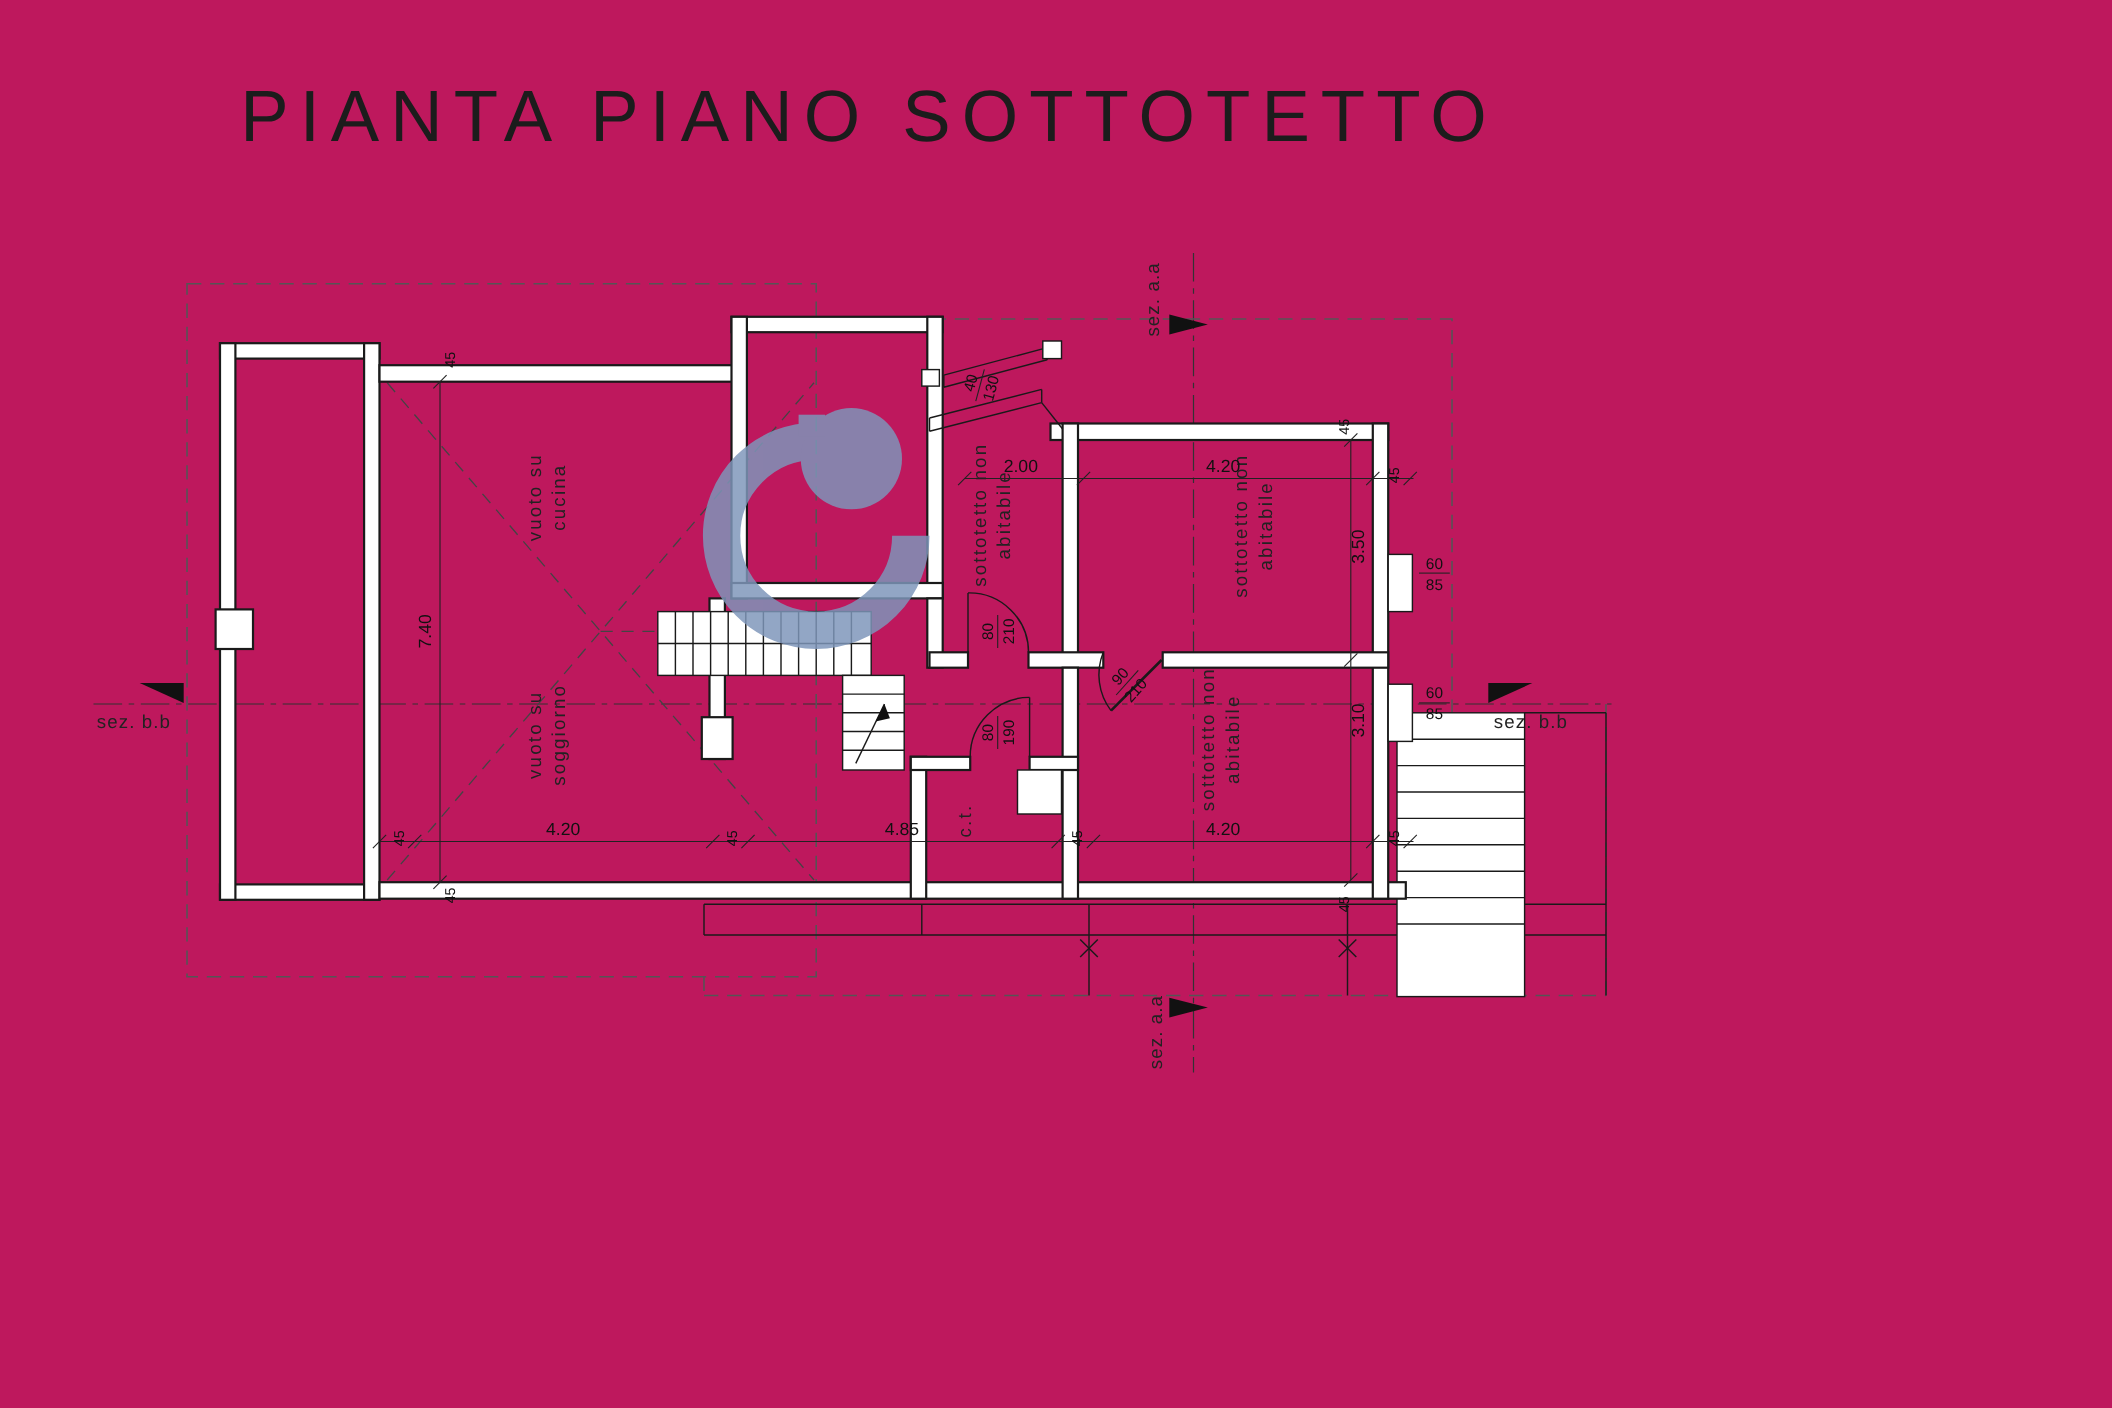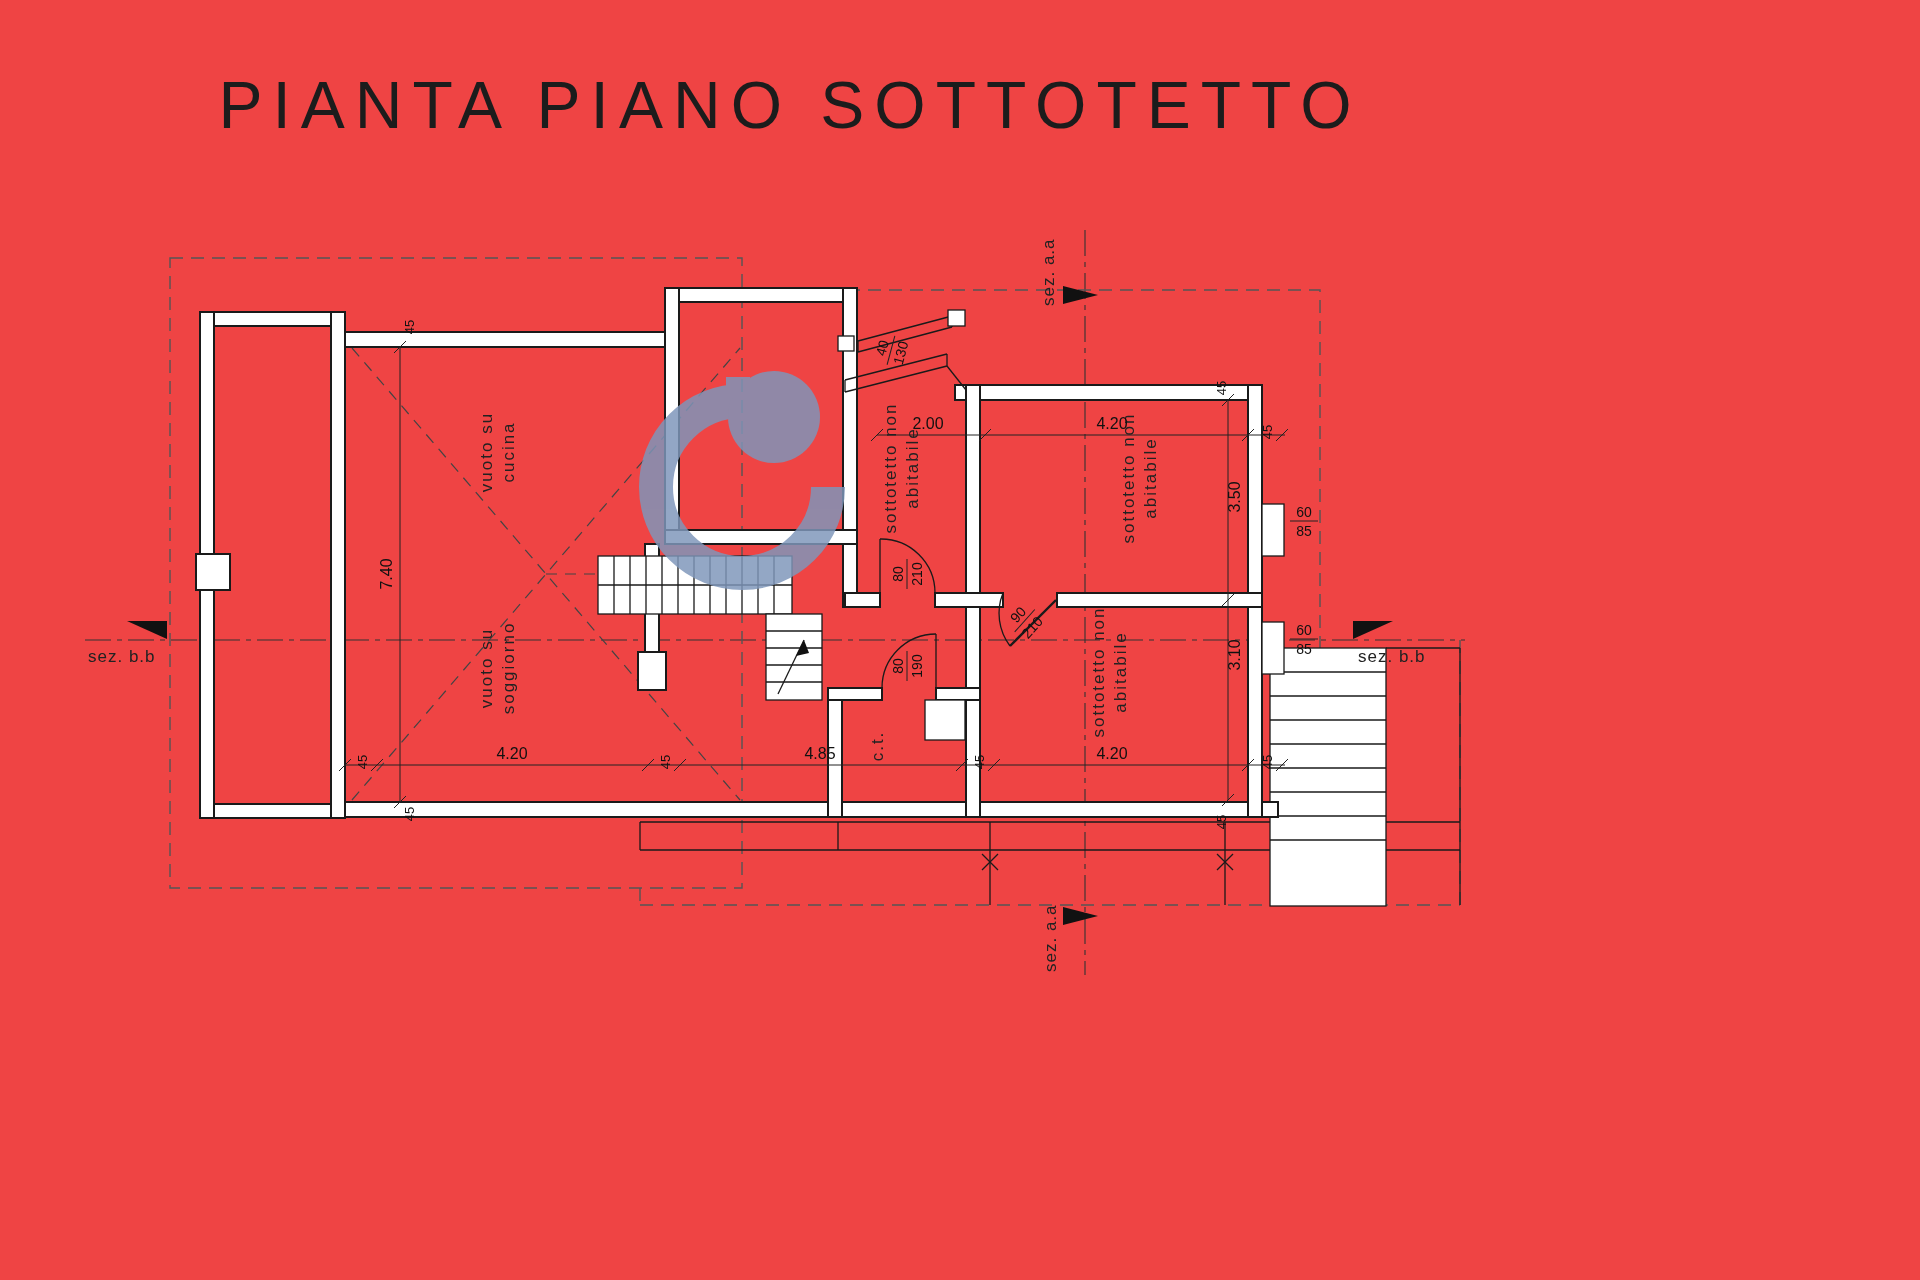--- a/index.html
+++ b/index.html
@@ -1,16 +1,16 @@
 <!DOCTYPE html>
 <html><head>
 <meta charset="utf-8">
 <style>
   html,body { margin:0; padding:0; background:#ffffff; }
-  .page { width:1920px; height:1280px; background:#ef4444; position:relative; overflow:hidden; }
+  .page { width:1920px; height:1280px; background:#be185d; position:relative; overflow:hidden; }
   svg { display:block; }
 
   .title    { font-family:"Liberation Sans",sans-serif; font-size:66px; font-weight:400; letter-spacing:10px; fill:#1c1c1c; }
   .label    { font-family:"Liberation Sans",sans-serif; font-size:17px; letter-spacing:2px; fill:#222; }
   .sectext  { font-family:"Liberation Sans",sans-serif; font-size:17px; letter-spacing:1px; fill:#222; }
   .dimtext  { font-family:"Liberation Sans",sans-serif; font-size:16px; fill:#111; }
   .dimsmall { font-family:"Liberation Sans",sans-serif; font-size:13px; fill:#111; }
   .fractext { font-family:"Liberation Sans",sans-serif; font-size:14px; fill:#111; }
 
   .wall   { fill:#fff; stroke:#1a1a1a; stroke-width:2; }

